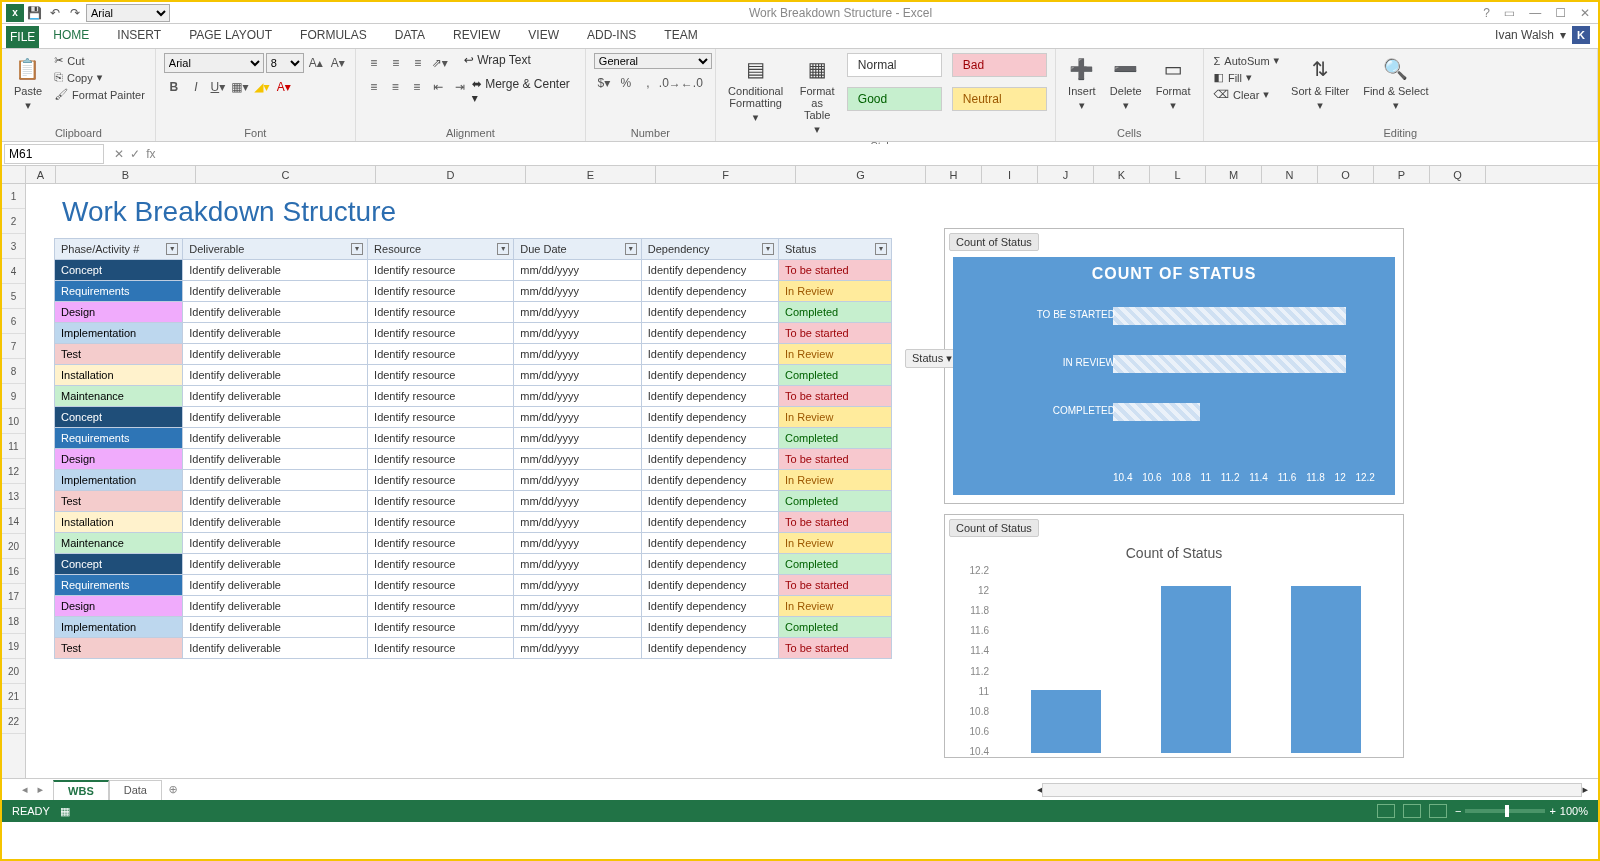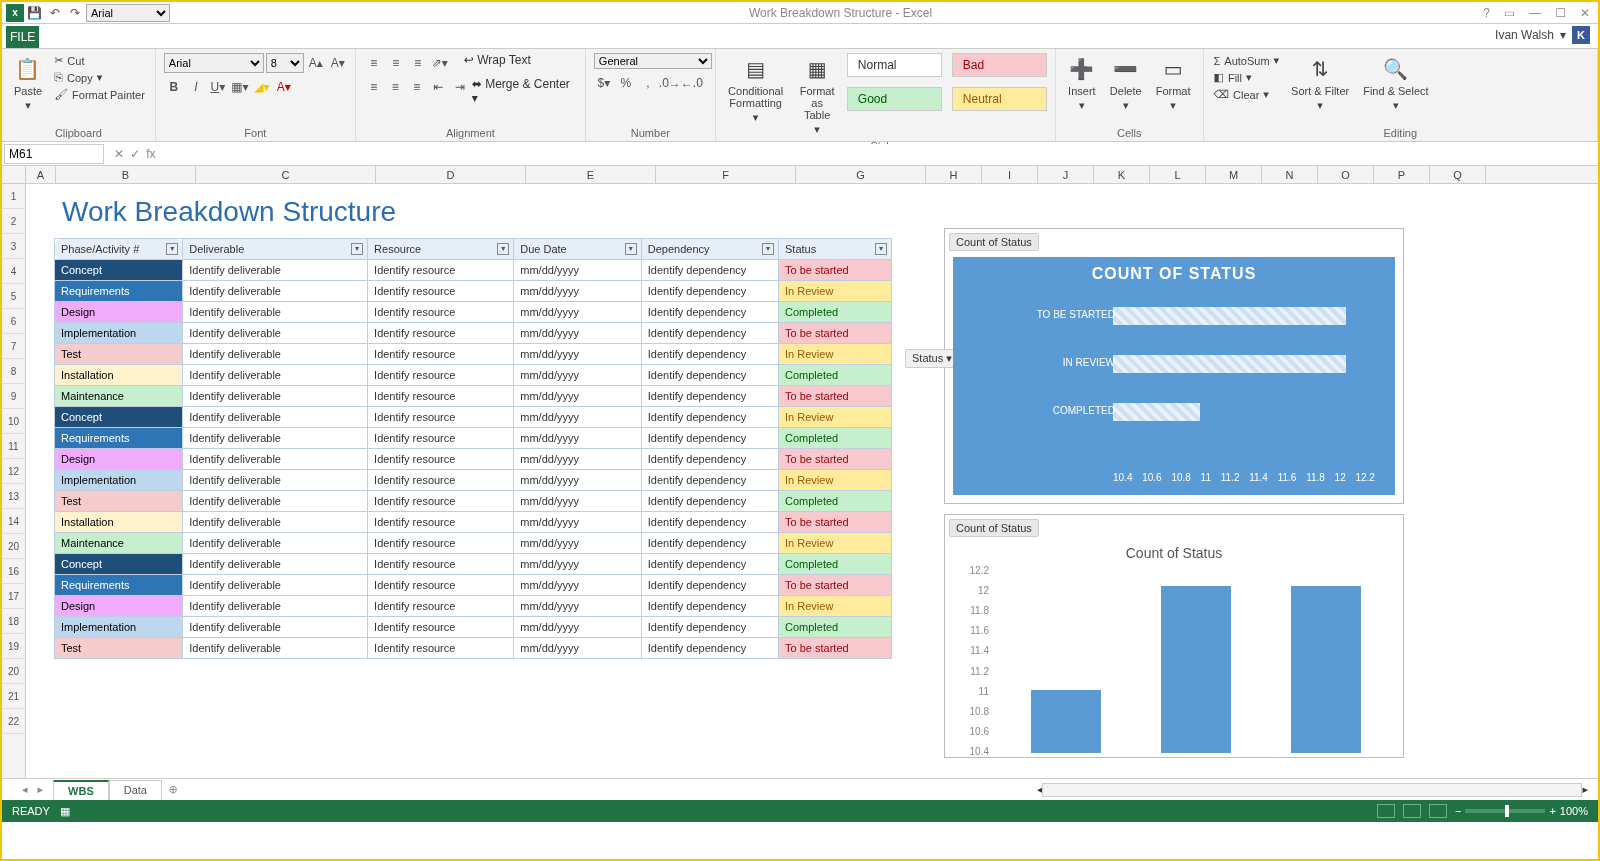--- a/index.html
+++ b/index.html
@@ -120,20 +120,31 @@
     <span>?</span>
     <span>▭</span>
     <span>—</span>
     <span>☐</span>
     <span>✕</span>
   </div>
 </div>
 
 <div class="tabstrip">
   <div class="filetab">FILE</div>
+  <div id="ribtabs" style="display: flex;">
+      <div class="tab active">HOME</div>
+      <div class="tab">INSERT</div>
+      <div class="tab">PAGE LAYOUT</div>
+      <div class="tab">FORMULAS</div>
+      <div class="tab">DATA</div>
+      <div class="tab">REVIEW</div>
+      <div class="tab">VIEW</div>
+      <div class="tab">ADD-INS</div>
+      <div class="tab">TEAM</div>
+    </div>
   <div class="spacer"></div>
   <div class="user">
     <span>Ivan Walsh</span> ▾
     <span class="badge">K</span>
   </div>
 </div>
 
 <div class="ribbon">
   <div class="group">
     <div class="body">
@@ -298,21 +309,21 @@
         <div class="rn">19</div>
         <div class="rn">20</div>
         <div class="rn">21</div>
         <div class="rn">22</div>
       </div>
     <div class="sheet">
       <div class="doctitle">Work Breakdown Structure</div>
       <table class="wbs">
         <thead>
             <tr id="wbshead">
-              <th style="width: 130px; border-radius: 7px;">Phase/Activity #<span class="drop">▾</span></th>
+              <th style="width: 130px;">Phase/Activity #<span class="drop">▾</span></th>
               <th style="width: 190px;">Deliverable<span class="drop">▾</span></th>
               <th style="width: 150px;">Resource<span class="drop">▾</span></th>
               <th style="width: 130px;">Due Date<span class="drop">▾</span></th>
               <th style="width: 140px;">Dependency<span class="drop">▾</span></th>
               <th style="width: 115px;">Status<span class="drop">▾</span></th>
             </tr>
           </thead>
         <tbody id="wbsbody">
             <tr>
               <td class="phase p-concept">Concept</td>

